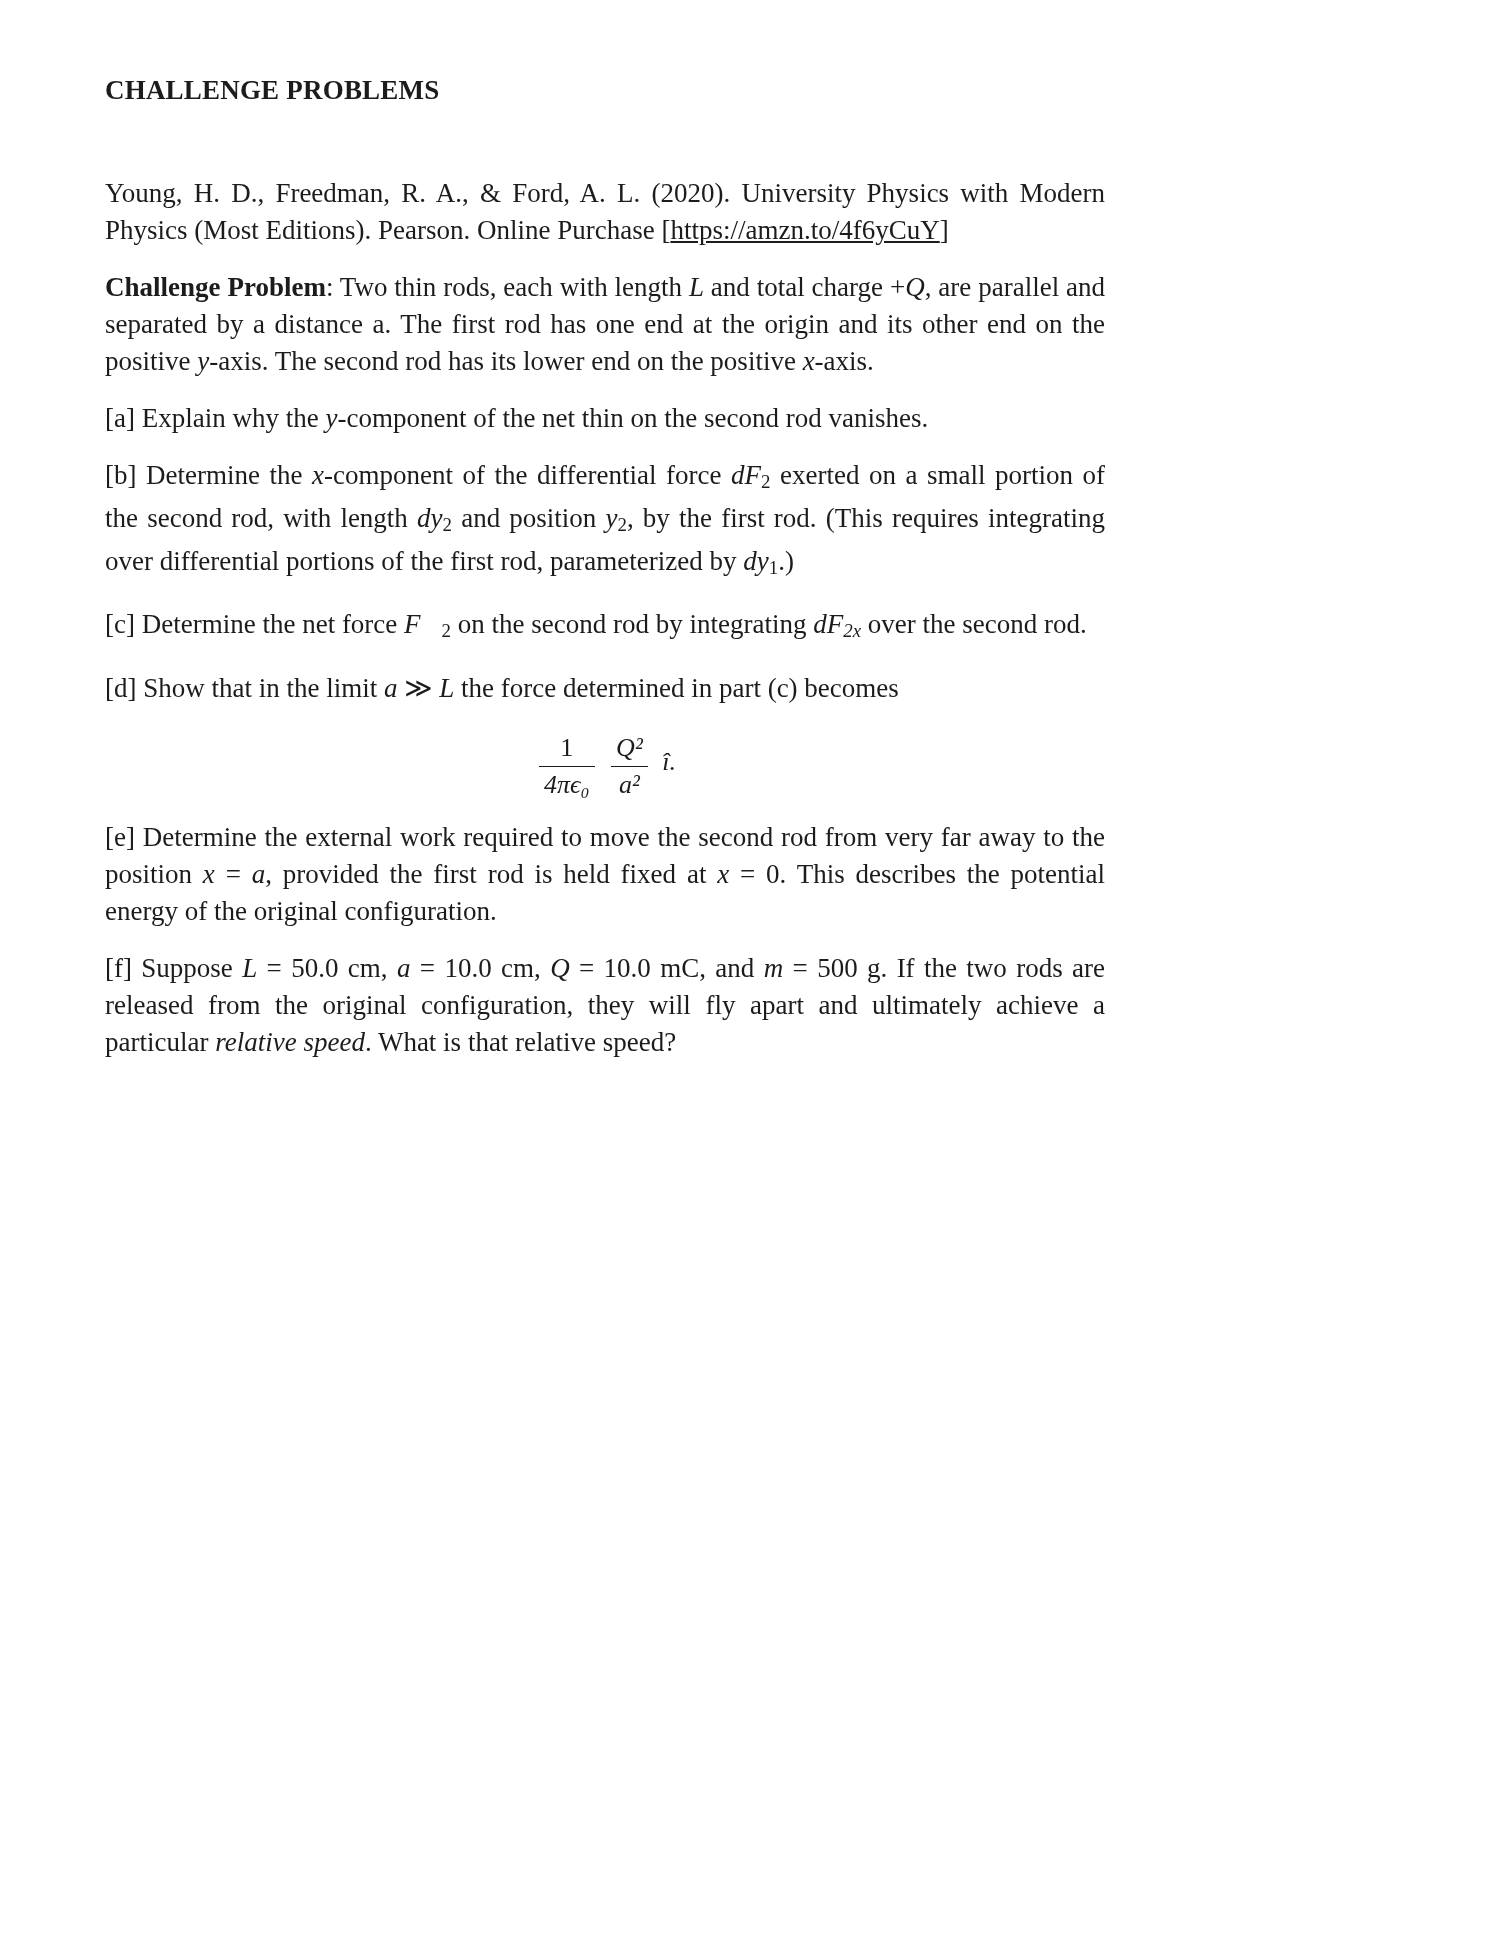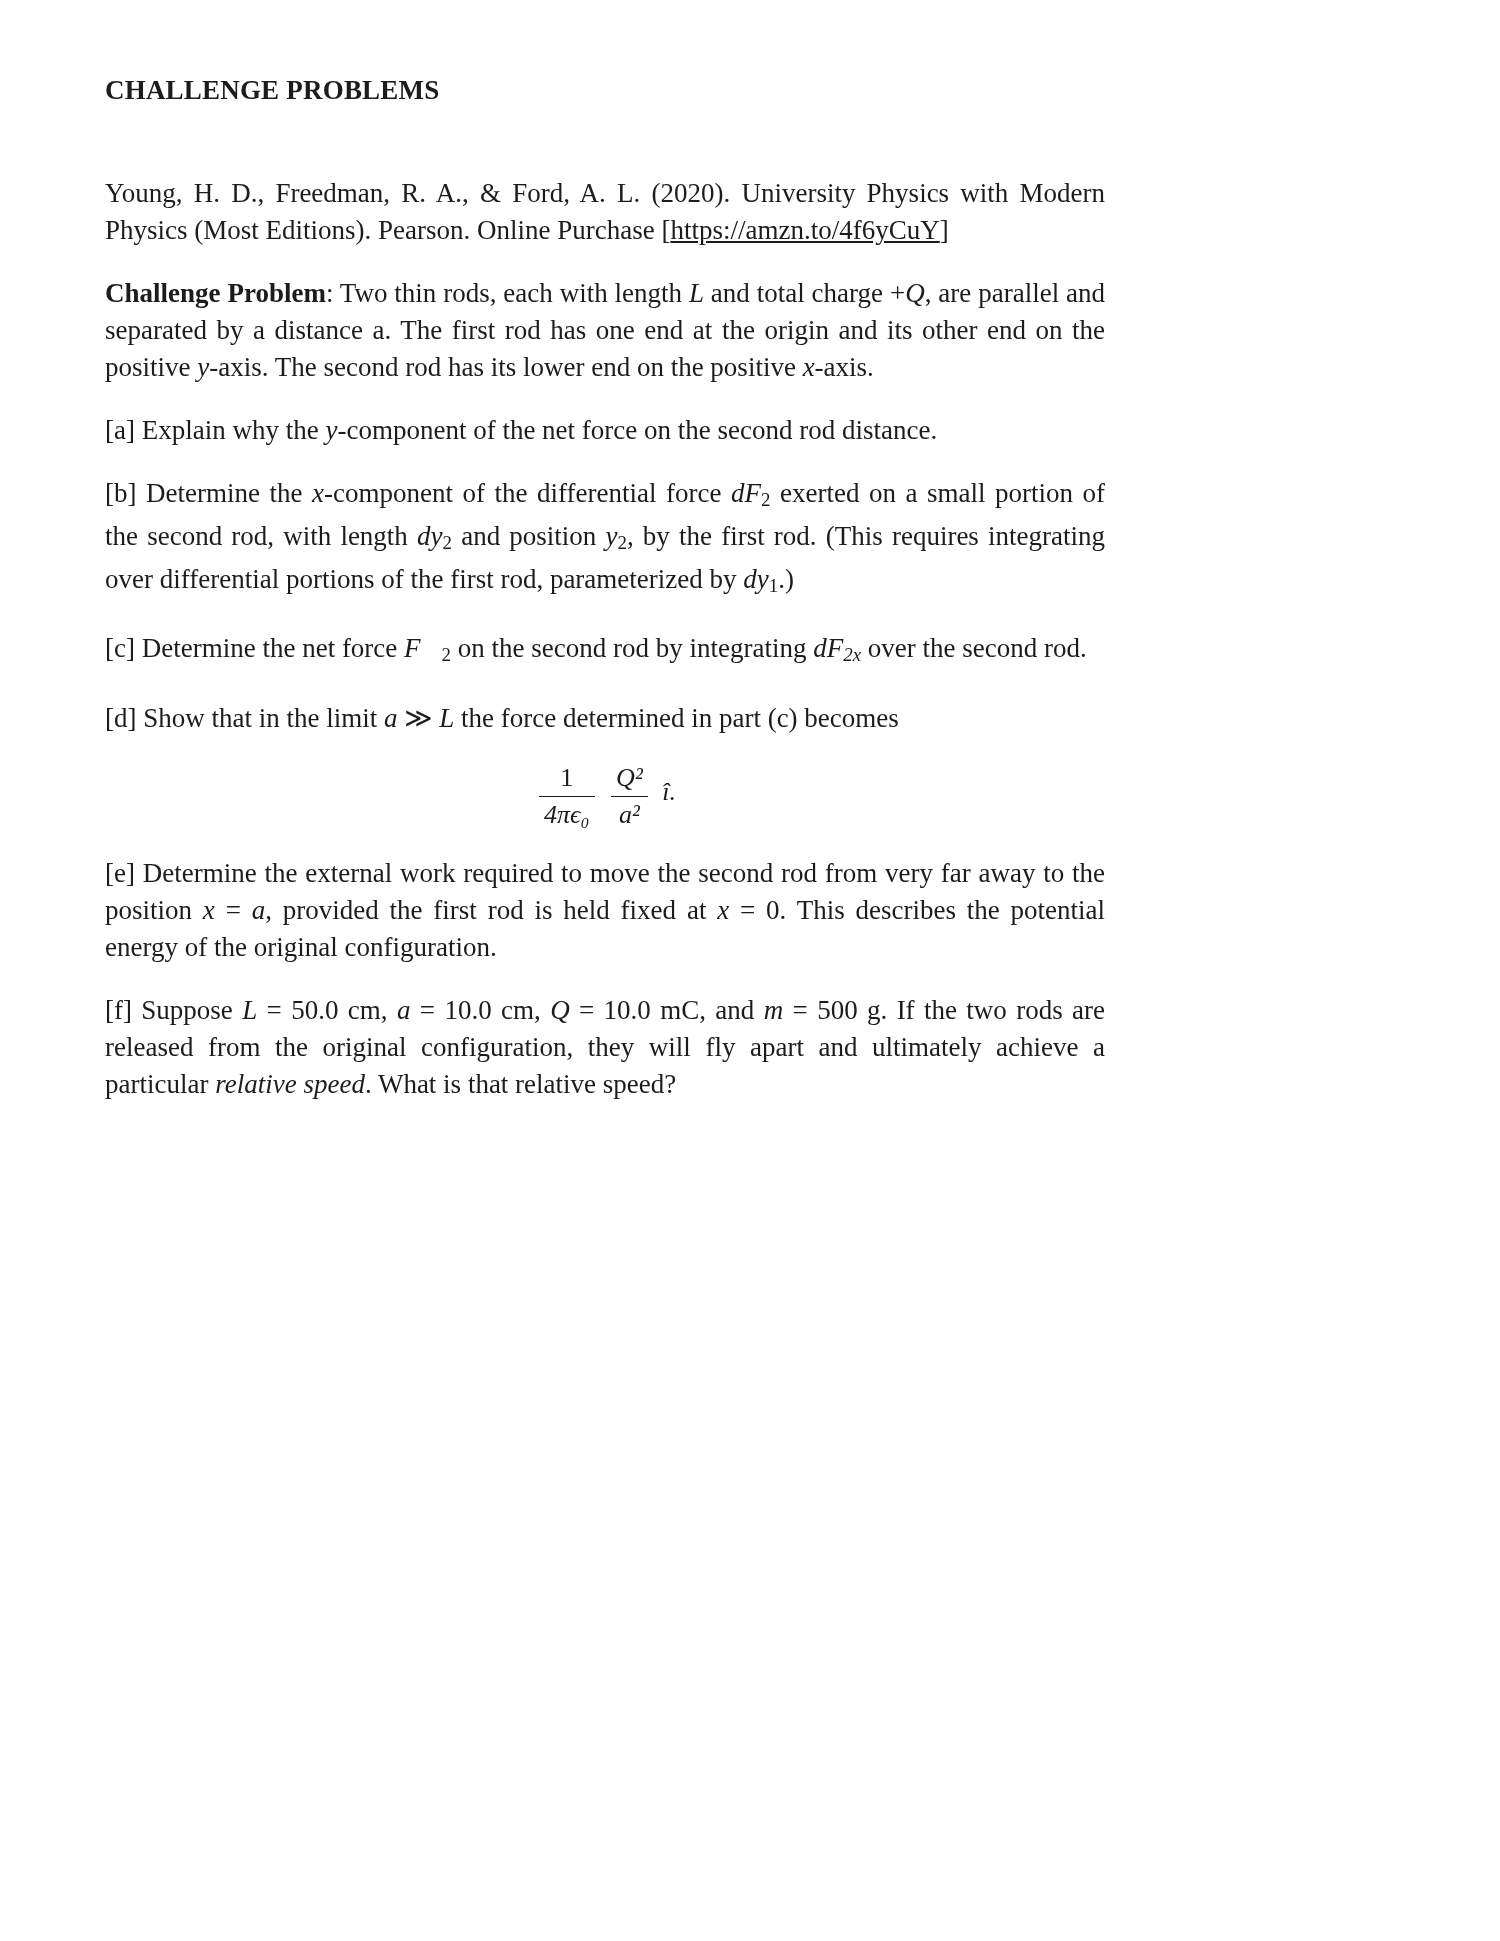--- a/index.html
+++ b/index.html
@@ -23,21 +23,21 @@
     color: #9e9e9e;
     font-size: 26px;
   }
   .doc-heading {
     font-size: 27px;
     font-weight: 700;
     margin-top: 8px;
     letter-spacing: 0.2px;
   }
   .para {
-    margin-top: 26px;
+    margin-top: 20px;
     text-align: justify;
   }
   .para.first-after-heading { margin-top: 66px; }
   .seg-b { font-weight: 700; }
   .seg-i { font-style: italic; }
   .seg-u { text-decoration: underline; }
   .seg-sub  { font-size: 0.70em; vertical-align: -0.22em; }
   .seg-isub { font-size: 0.70em; vertical-align: -0.22em; font-style: italic; }
   .formula {
     text-align: center;
@@ -77,21 +77,21 @@
 
 <div class="page">
 
 
   <h1 class="doc-heading">CHALLENGE PROBLEMS</h1>
 
   <p class="para first-after-heading"><span>Young, H. D., Freedman, R. A., &amp; Ford, A. L. (2020). University Physics with Modern Physics (Most Editions). Pearson. Online Purchase [</span><span class="seg-u">https://amzn.to/4f6yCuY</span><span>]</span></p>
 
   <p class="para"><span class="seg-b">Challenge Problem</span><span>: Two thin rods, each with length </span><span class="seg-i">L</span><span> and total charge +</span><span class="seg-i">Q</span><span>, are parallel and separated by a distance a. The first rod has one end at the origin and its other end on the positive </span><span class="seg-i">y</span><span>-axis. The second rod has its lower end on the positive </span><span class="seg-i">x</span><span>-axis.</span></p>
 
-  <p class="para"><span>[a] Explain why the </span><span class="seg-i">y</span><span>-component of the net force on the second rod distance.</span></p>
+  <p class="para"><span>[a] Explain why the </span><span class="seg-i">y</span><span>-component of the net thin on the second rod vanishes.</span></p>
 
   <p class="para"><span>[b] Determine the </span><span class="seg-i">x</span><span>-component of the differential force </span><span class="seg-i">dF</span><span class="seg-sub">2</span><span> exerted on a small portion of the second rod, with length </span><span class="seg-i">dy</span><span class="seg-sub">2</span><span> and position </span><span class="seg-i">y</span><span class="seg-sub">2</span><span>, by the first rod. (This requires integrating over differential portions of the first rod, parameterized by </span><span class="seg-i">dy</span><span class="seg-sub">1</span><span>.)</span></p>
 
   <p class="para"><span>[c] Determine the net force </span><span class="seg-i">F⃗</span><span class="seg-sub">2</span><span> on the second rod by integrating </span><span class="seg-i">dF</span><span class="seg-isub">2x</span><span> over the second rod.</span></p>
 
   <p class="para"><span>[d] Show that in the limit </span><span class="seg-i">a</span><span> ≫ </span><span class="seg-i">L</span><span> the force determined in part (c) becomes</span></p>
 
   <div class="formula">
     <span class="frac">
       <span class="num upright">1</span>

